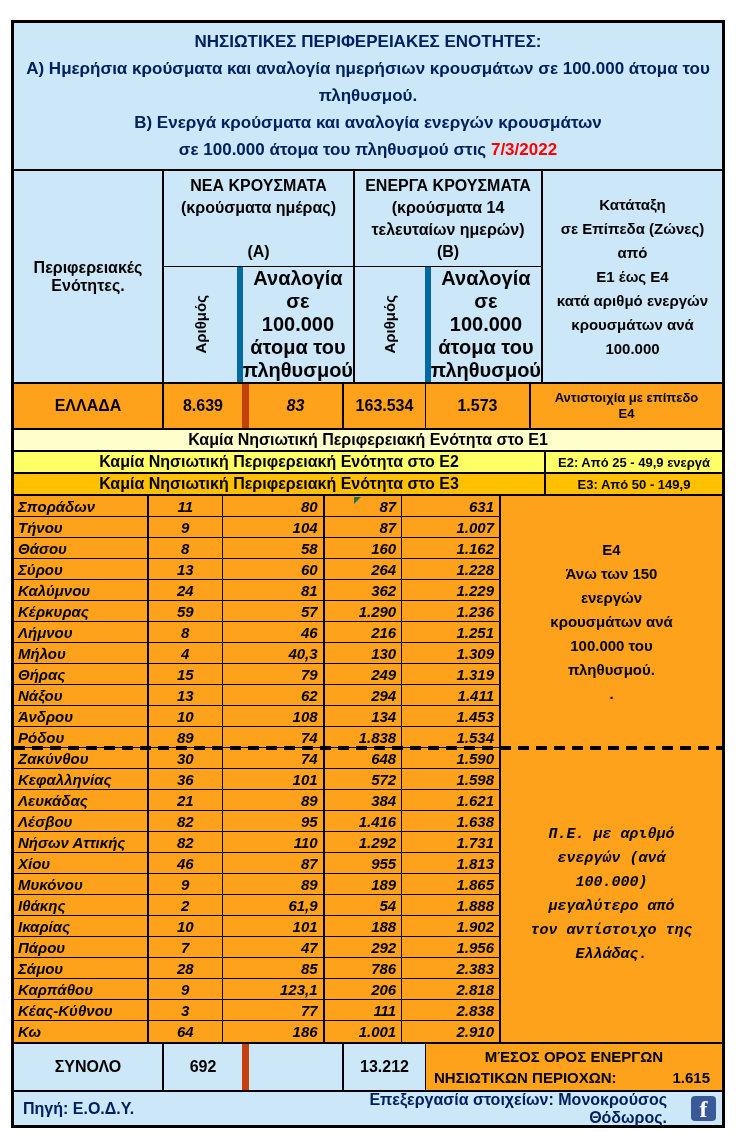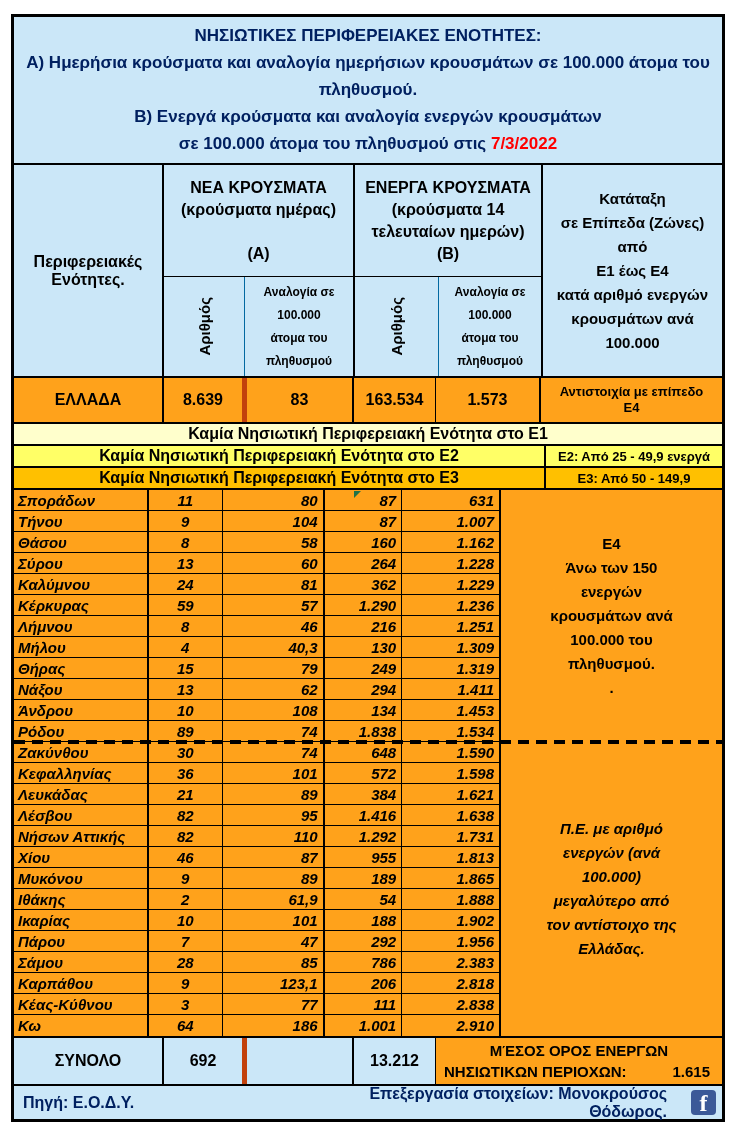--- a/index.html
+++ b/index.html
@@ -3,21 +3,21 @@
 <meta charset="utf-8">
 <style>
   * { box-sizing: border-box; margin: 0; padding: 0; }
   html, body { background: #fff; }
   body { font-family: "Liberation Sans", sans-serif; }
   #page {
     position: relative; width: 736px; height: 1132px; background: #fff;
     overflow: hidden;
   }
   #tbl {
-    position: absolute; left: 11px; top: 14px; width: 714px;
+    position: absolute; left: 11px; top: 20px; width: 714px;
     border: 3px solid #000; background: #22c55e;
     display: flex; flex-direction: column;
   }
   .pre { white-space: pre-line; }
   .bold { font-weight: bold; }
 
   
   #title-block {
     background: #CBE7F8; color: #002060; font-weight: bold;
     text-align: center; font-size: 17px; line-height: 27px;
@@ -28,30 +28,30 @@
   
   #header-row { display: flex; border-top: 2px solid #000; background: #CBE7F8; height: 213px; font-weight: bold; color: #000; }
   .hc { display: flex; align-items: center; justify-content: center; text-align: center; }
   #h-region { width: 148px; font-size: 16px; }
   .h-group { width: 191px; border-left: 2px solid #000; display: flex; flex-direction: column; }
   .h-group.b { width: 188px; }
   .h-group-top { height: 111px; display: flex; align-items: center; justify-content: center; text-align: center; font-size: 16px; line-height: 22px; }
   .h-sub { flex: 1; display: flex; border-top: 1px solid #000; }
   .h-sub-count { width: 80px; display: flex; align-items: center; justify-content: center; }
   .h-group.b .h-sub-count { width: 83px; }
-  .h-sub-ratio { flex: 1; border-left: 1px solid #0369a1; display: flex; align-items: center; justify-content: center; text-align: center; font-size: 12px; line-height: 23px; }
+  .h-sub-ratio { flex: 1; border-left: 6px solid #0369a1; display: flex; align-items: center; justify-content: center; text-align: center; font-size: 20px; line-height: 23px; }
   .vert { writing-mode: vertical-rl; transform: rotate(180deg); font-size: 15px; }
   #h-rank { flex: 1; border-left: 2px solid #000; font-size: 15px; line-height: 24px; }
 
   
   #greece-row { display: flex; border-top: 2px solid #000; background: #FFA21B; height: 46px; font-weight: bold; font-size: 16px; }
   #greece-row .gc { display: flex; align-items: center; justify-content: center; text-align: center; }
   .w-name { width: 148px; }
   .w-c1 { width: 80px; border-left: 2px solid #000; }
-  .w-c2 { width: 110px; border-left: 5px solid #c2410c; }
+  .w-c2 { width: 100px; border-left: 7px solid #c2410c; font-style: italic; }
   .w-c3 { width: 83px; border-left: 2px solid #000; }
   .w-c4 { width: 104px; border-left: 1px solid #000; }
   .w-rank { flex: 1; border-left: 2px solid #000; }
   #greece-rank { font-size: 13px; line-height: 16px; }
 
   
   .band { display: flex; border-top: 2px solid #000; height: 22px; font-weight: bold; }
   .band-label { flex: 1; display: flex; align-items: center; justify-content: center; font-size: 16px; }
   .band-range { width: 178px; border-left: 2px solid #000; display: flex; align-items: center; justify-content: center; font-size: 13px; }
   .band-e1 { background: #FFFFCC; }
@@ -64,21 +64,21 @@
   .row { display: flex; height: 21px; border-bottom: 1px solid #000; font-weight: bold; font-size: 15px; }
   .row:last-child { border-bottom: none; }
   .row .cell { display: flex; align-items: center; height: 100%; }
   .cell.c0 { width: 146px; padding-left: 4px; border-right: 2px solid #000; }
   .cell.c1 { width: 81px; justify-content: center; border-right: 1px solid #000; }
   .cell.c2 { width: 110px; justify-content: flex-end; padding-right: 5px; border-right: 2px solid #000; }
   .cell.c3 { width: 84px; justify-content: flex-end; padding-right: 5px; border-right: 1px solid #000; }
   .cell.c4 { width: 105px; justify-content: flex-end; padding-right: 5px; }
   #rank-zones { flex: 1; border-left: 2px solid #000; display: flex; flex-direction: column; font-weight: bold; }
   #rank-zone-e4 { height: 252px; display: flex; align-items: center; justify-content: center; text-align: center; font-size: 15px; line-height: 24px; }
-  #rank-zone-note { flex: 1; display: flex; align-items: center; justify-content: center; text-align: center; font-size: 15px; line-height: 24px; font-style: italic; }
+  #rank-zone-note { flex: 1; display: flex; align-items: center; justify-content: center; text-align: center; font-size: 15px; line-height: 24px; font-style: italic; font-family: Liberation Mono, monospace; }
   #dashed-divider {
     position: absolute; left: 0; right: 0; top: 250px; height: 4px;
     background: repeating-linear-gradient(to right, #000 0 11px, transparent 11px 18px);
   }
   #comment-marker {
     position: absolute; left: 340px; top: 1px; width: 0; height: 0;
     border-top: 7px solid #217346; border-right: 7px solid transparent;
   }
 
   

